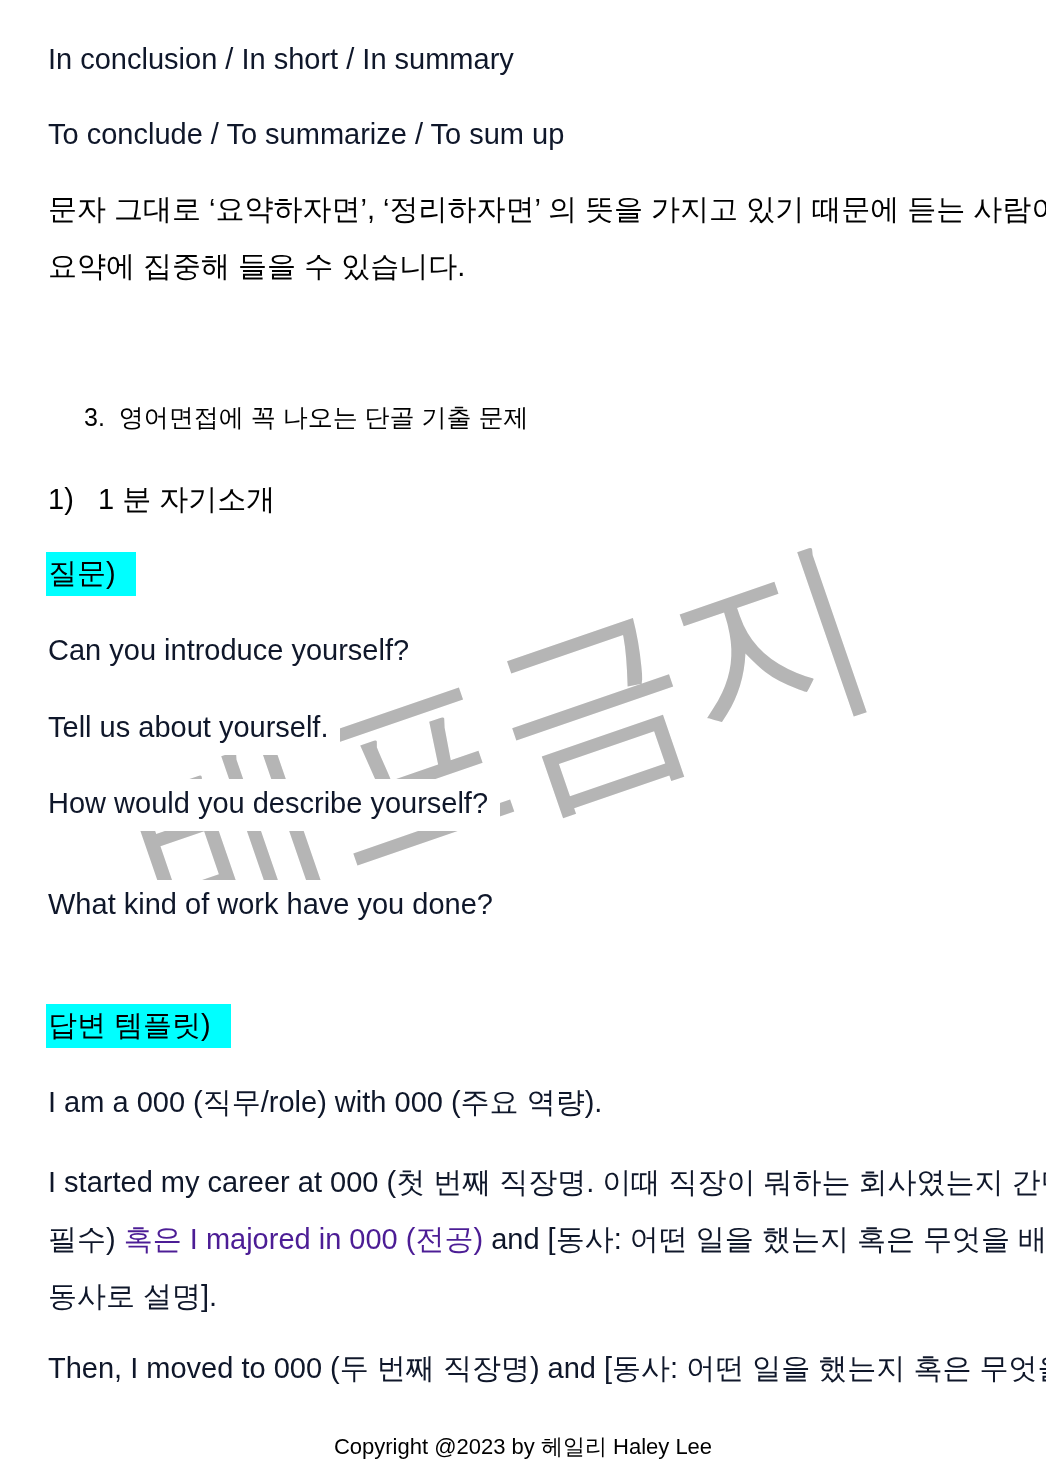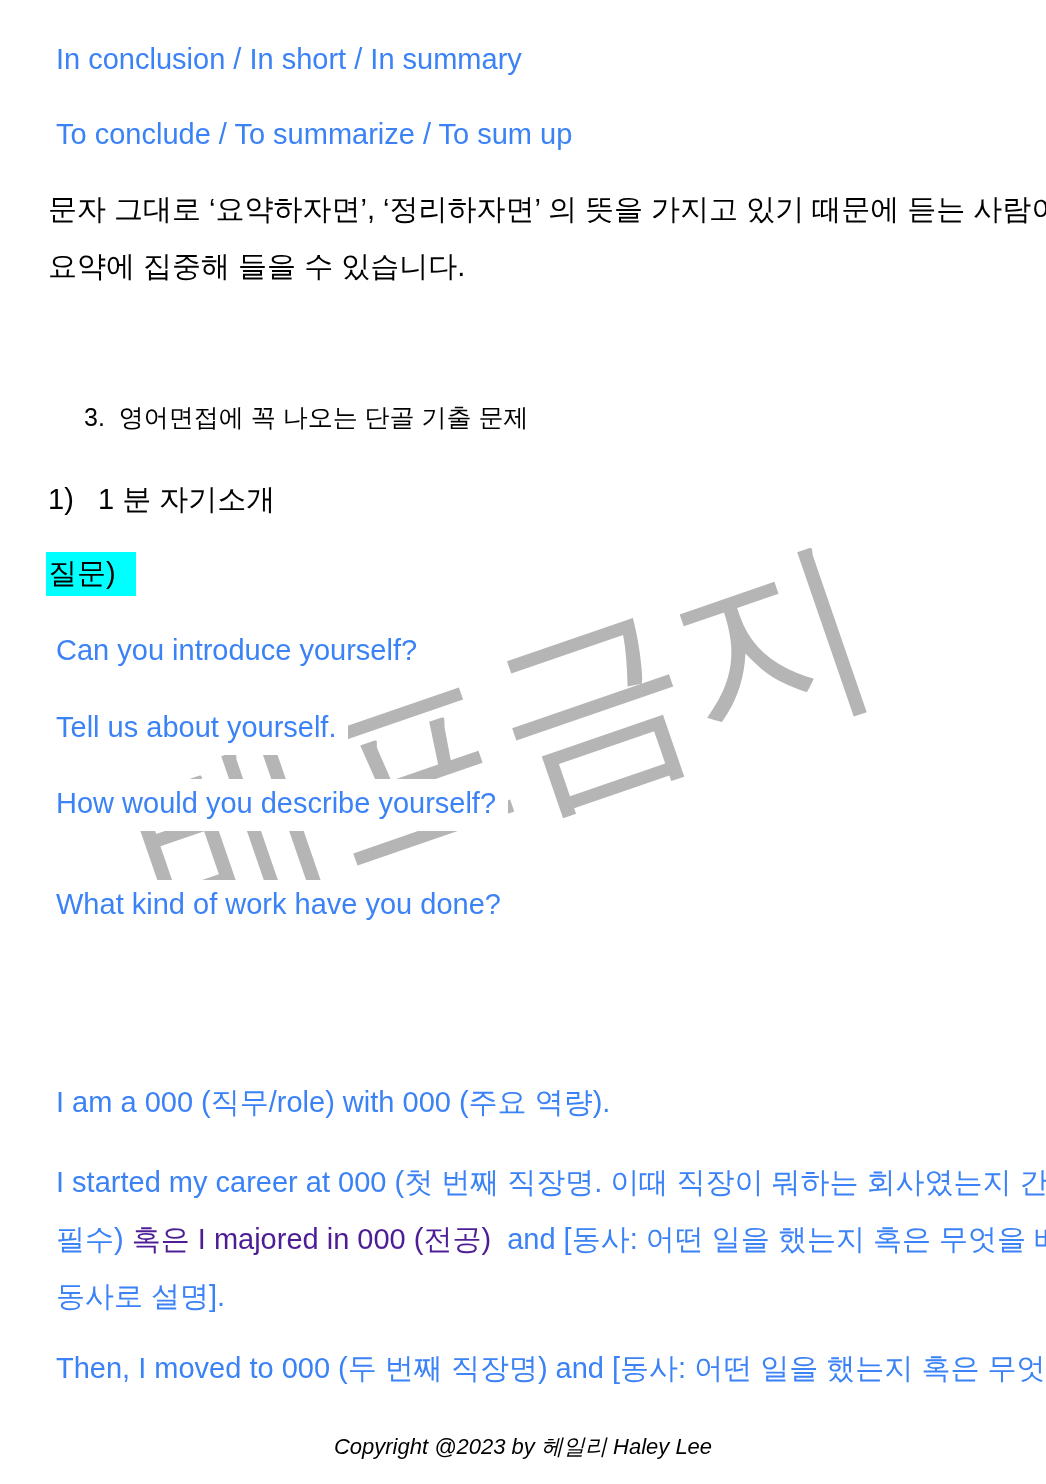--- a/index.html
+++ b/index.html
@@ -34,21 +34,21 @@
     user-select: none;
   }
   .line {
     position: absolute;
     left: 48px;
     z-index: 1;
     font-size: 29px;
     line-height: 38px;
     white-space: pre;
   }
-  .blue   { color: #3b82f6; margin-left: 8px; }
+  .blue   { color: #0f172a; }
   .purple { color: #4c1d95; }
   .black  { color: #000000; }
   
   .just {
     width: 932px;
     text-align: justify;
     text-align-last: justify;
   }
   .heading {
     font-size: 25px;
@@ -70,21 +70,20 @@
   .footer {
     position: absolute;
     left: 0;
     top: 1432px;
     width: 1046px;
     text-align: center;
     font-size: 22px;
     line-height: 30px;
     color: #000000;
     z-index: 1;
-    font-style: italic;
   }
   
   .p1   { top: 40px; }
   .p2   { top: 115px; }
   .k1   { top: 190px; }
   .k2   { top: 247px; }
   .h3   { top: 396px; }
   .sub  { top: 480px; }
   .qlab { top: 552px; }
   .q1   { top: 626px; }
@@ -120,20 +119,21 @@
   <div class="line black qlab"><span class="hl">질문)</span></div>
 
   <div class="line blue q1"><span class="whitebg">Can you introduce yourself?</span></div>
 
   <div class="line blue q2"><span class="whitebg">Tell us about yourself.</span></div>
 
   <div class="line blue q3"><span class="whitebg">How would you describe yourself?</span></div>
 
   <div class="line blue q4"><span class="whitebg">What kind of work have you done?</span></div>
 
+  <div class="line black alab"><span class="hl">답변 템플릿)</span></div>
 
   <div class="line blue t1">I am a 000 (직무/role) with 000 (주요 역량).</div>
 
   <div class="line blue c1 just">I started my career at 000 (첫 번째 직장명. 이때 직장이 뭐하는 회사였는지 간단한 설명</div>
 
   <div class="line c2 just"><span class="blue">필수) </span><span class="purple">혹은 I majored in 000 (전공) </span><span class="blue">and [동사: 어떤 일을 했는지 혹은 무엇을 배웠는지</span></div>
 
   <div class="line blue c3">동사로 설명].</div>
 
   <div class="line blue m1 just">Then, I moved to 000 (두 번째 직장명) and [동사: 어떤 일을 했는지 혹은 무엇을</div>

